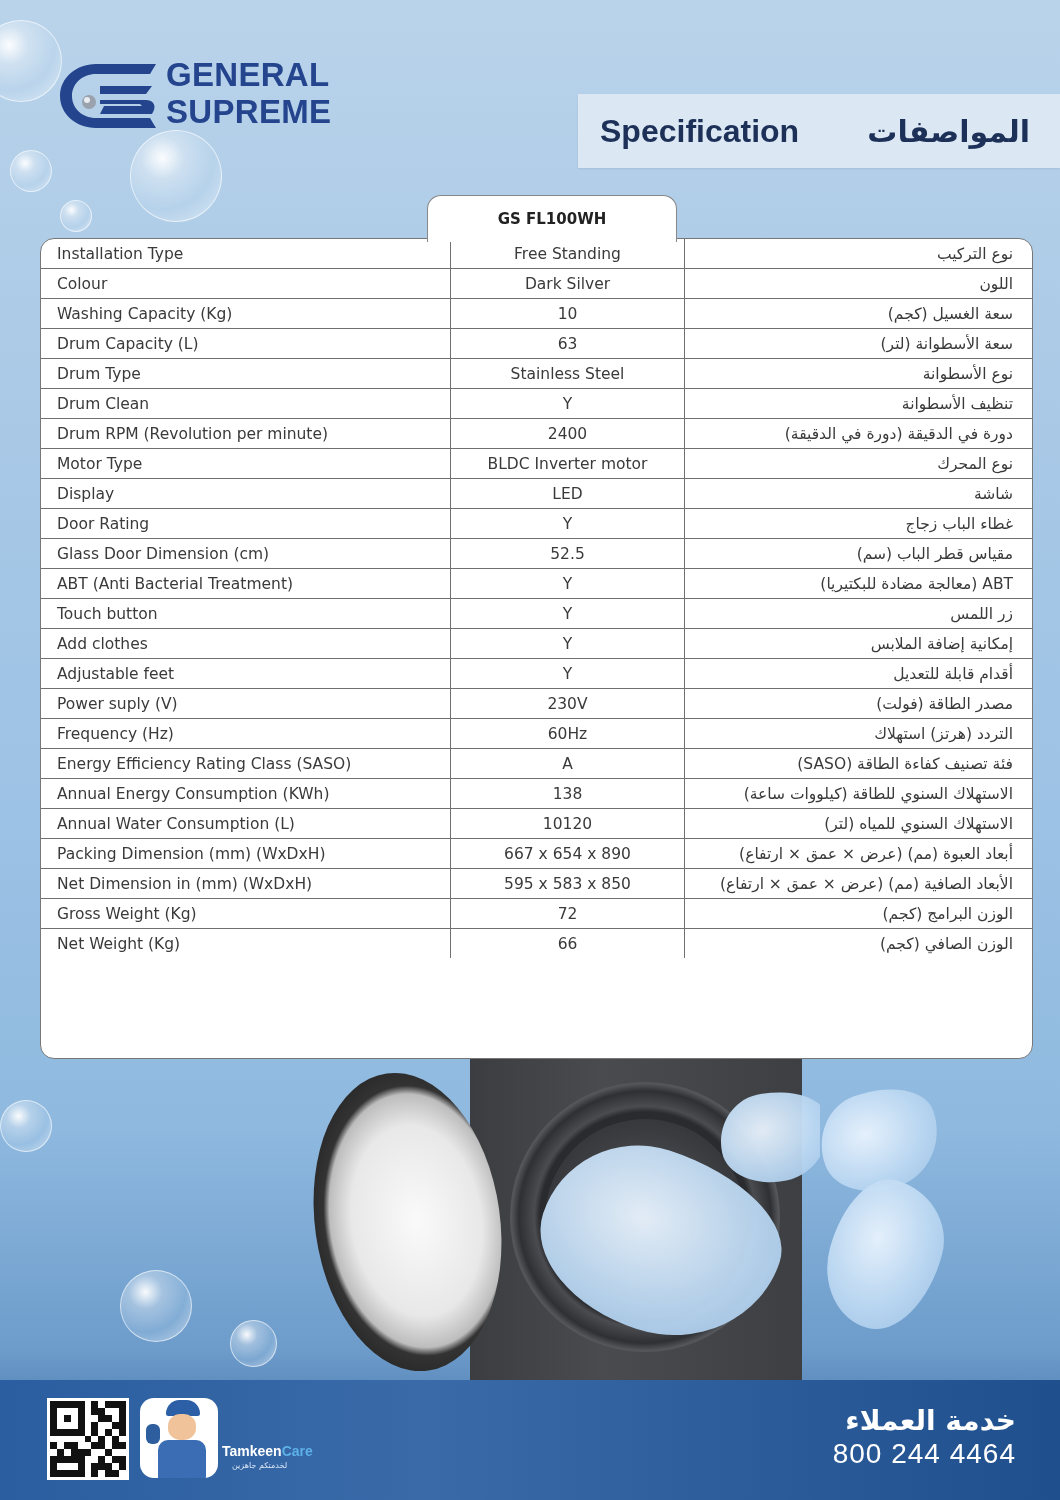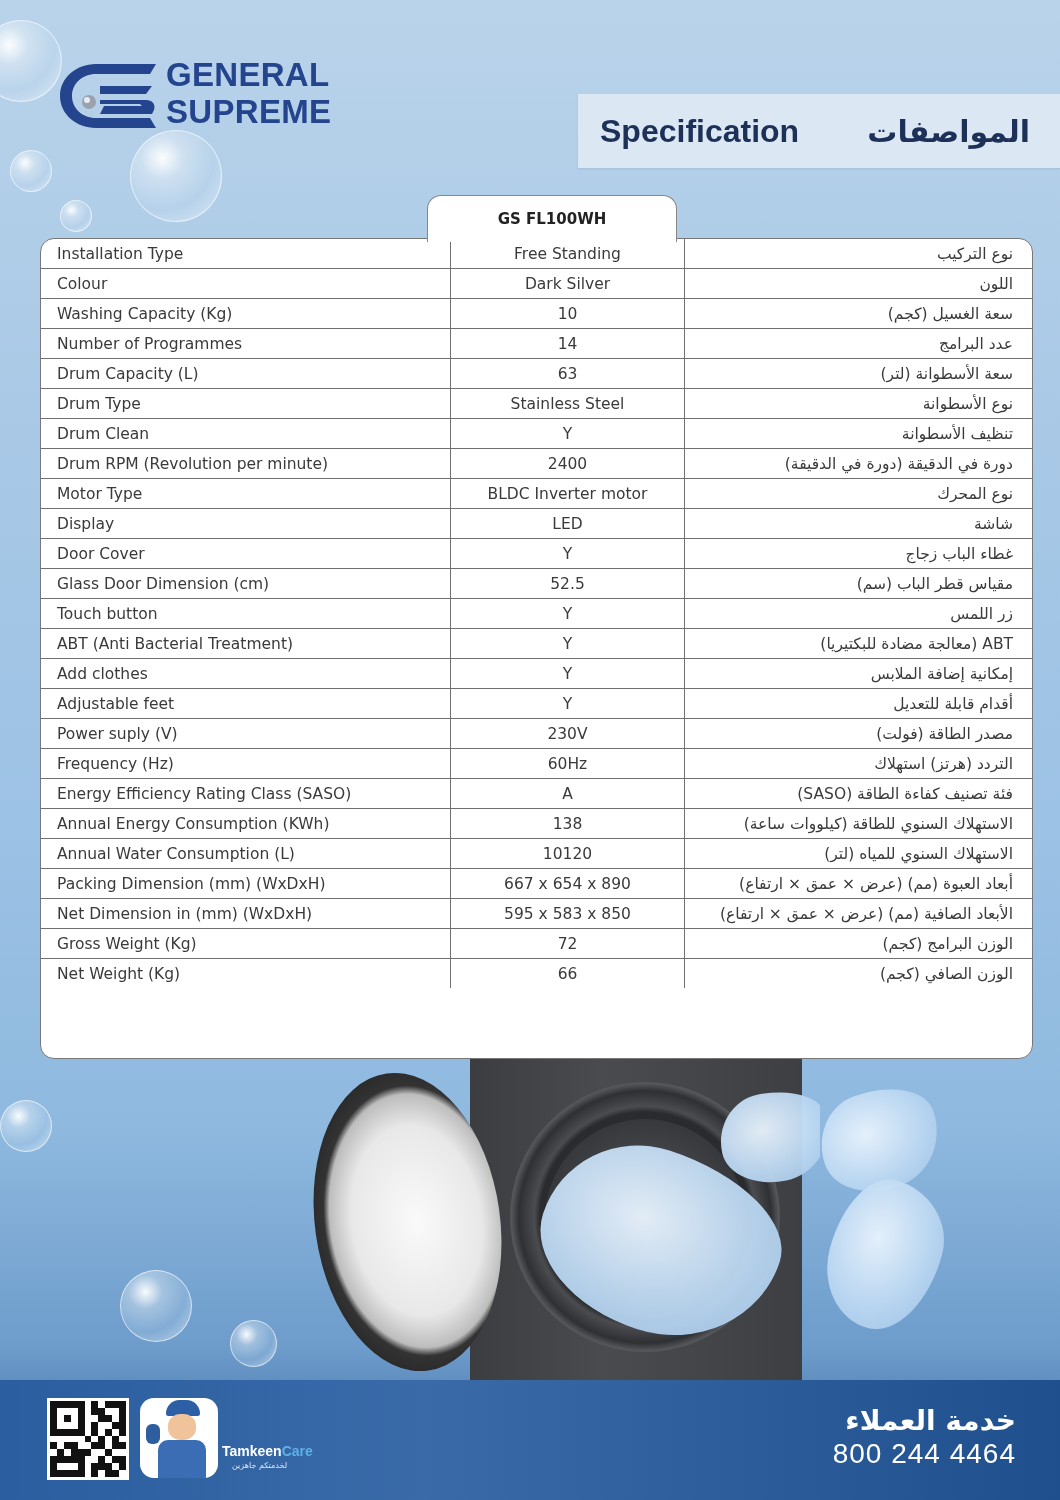--- a/index.html
+++ b/index.html
@@ -116,25 +116,20 @@
           <td class="c-en">Colour</td>
           <td class="c-val">Dark Silver</td>
           <td class="c-ar">اللون</td>
         </tr>
       <tr>
           <td class="c-en">Washing Capacity (Kg)</td>
           <td class="c-val">10</td>
           <td class="c-ar">سعة الغسيل (كجم)</td>
         </tr>
       <tr>
-          <td class="c-en">Number of Programmes</td>
-          <td class="c-val">14</td>
-          <td class="c-ar">عدد البرامج</td>
-        </tr>
-      <tr>
           <td class="c-en">Drum Capacity (L)</td>
           <td class="c-val">63</td>
           <td class="c-ar">سعة الأسطوانة (لتر)</td>
         </tr>
       <tr>
           <td class="c-en">Drum Type</td>
           <td class="c-val">Stainless Steel</td>
           <td class="c-ar">نوع الأسطوانة</td>
         </tr>
       <tr>
@@ -151,38 +146,38 @@
           <td class="c-en">Motor Type</td>
           <td class="c-val">BLDC Inverter motor</td>
           <td class="c-ar">نوع المحرك</td>
         </tr>
       <tr>
           <td class="c-en">Display</td>
           <td class="c-val">LED</td>
           <td class="c-ar">شاشة</td>
         </tr>
       <tr>
-          <td class="c-en">Door Cover</td>
+          <td class="c-en">Door Rating</td>
           <td class="c-val">Y</td>
           <td class="c-ar">غطاء الباب زجاج</td>
         </tr>
       <tr>
           <td class="c-en">Glass Door Dimension (cm)</td>
           <td class="c-val">52.5</td>
           <td class="c-ar">مقياس قطر الباب (سم)</td>
         </tr>
       <tr>
+          <td class="c-en">ABT (Anti Bacterial Treatment)</td>
+          <td class="c-val">Y</td>
+          <td class="c-ar">ABT (معالجة مضادة للبكتيريا)</td>
+        </tr>
+      <tr>
           <td class="c-en">Touch button</td>
           <td class="c-val">Y</td>
           <td class="c-ar">زر اللمس</td>
-        </tr>
-      <tr>
-          <td class="c-en">ABT (Anti Bacterial Treatment)</td>
-          <td class="c-val">Y</td>
-          <td class="c-ar">ABT (معالجة مضادة للبكتيريا)</td>
         </tr>
       <tr>
           <td class="c-en">Add clothes</td>
           <td class="c-val">Y</td>
           <td class="c-ar">إمكانية إضافة الملابس</td>
         </tr>
       <tr>
           <td class="c-en">Adjustable feet</td>
           <td class="c-val">Y</td>
           <td class="c-ar">أقدام قابلة للتعديل</td>

